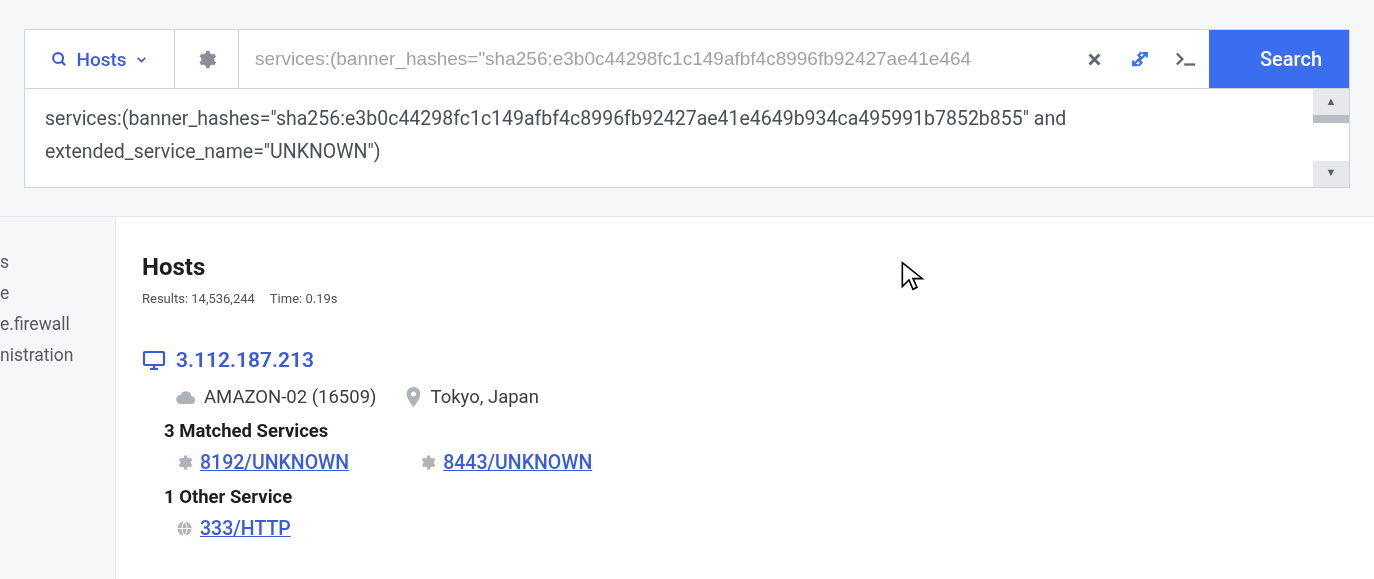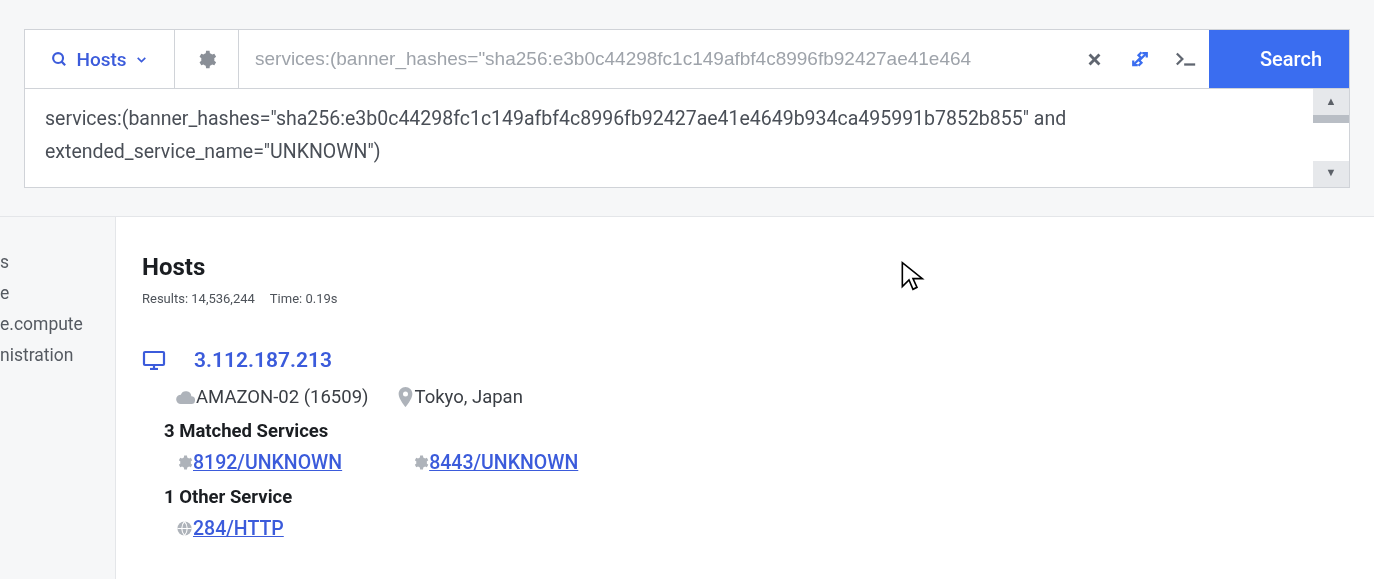--- a/index.html
+++ b/index.html
@@ -171,59 +171,59 @@
     color: #4e535a;
   }
   .meta-line .sep { display:inline-block; width:12px; }
 
   .result {
     margin-top: 42px;
   }
   .ip-line {
     display: flex;
     align-items: center;
-    gap: 28px;
+    gap: 10px;
     font-size: 21px;
     font-weight: 600;
   }
   .ip-line a { color: #3b5bdb; text-decoration: none; }
   .ip-line .hostname { color: #6c8ae4; font-weight: 500; }
   .monitor-icon { color: #3b5bdb; }
 
   .info-line {
     margin-top: 14px;
     margin-left: 34px;
     display: flex;
     align-items: center;
     gap: 30px;
     font-size: 18.5px;
     color: #3a3e44;
   }
   .info-line .asn, .info-line .loc {
-    display: flex; align-items: center; gap: 1px;
+    display: flex; align-items: center; gap: 9px;
   }
   .info-line .ico { color: #aeb3ba; }
 
   .svc-header {
     margin-top: 12px;
     margin-left: 22px;
     font-size: 18.5px;
     font-weight: 700;
     color: #1b1e22;
   }
   .svc-row {
     margin-top: 9px;
     margin-left: 34px;
     display: flex;
     gap: 70px;
     font-size: 19.5px;
     font-weight: 500;
   }
   .svc-item {
-    display: flex; align-items: center; 
+    display: flex; align-items: center; gap: 7px;
     color: #3b5bdb;
   }
   .svc-item .ico { color: #aeb3ba; }
 
   .cursor {
     position: absolute;
     top: 260px;
     left: 897px;
     width: 32px;
     height: 32px;
@@ -288,21 +288,21 @@
       <div class="scroll-arrow">▼</div>
     </div>
   </div>
 </div>
 
 <div class="content-split">
   <div class="sidebar">
     <div class="frag">s</div>
     <div class="frag">e</div>
     <div class="frag"></div>
-    <div class="frag">e.compute</div>
+    <div class="frag">e.firewall</div>
     <div class="frag">nistration</div>
   </div>
 
   <div class="main">
     <div class="hosts-title">Hosts</div>
     <div class="meta-line">
       <span>Results: 14,536,244</span><span class="sep"></span>
       <span>Time: 0.19s</span>
     </div>
 
@@ -347,21 +347,21 @@
         </a>
       </div>
 
       <div class="svc-header">1 Other Service</div>
       <div class="svc-row">
         <a href="#" class="svc-item">
           <svg class="ico" width="17" height="17" viewBox="0 0 24 24" fill="#aeb3ba">
               <circle cx="12" cy="12" r="10"></circle>
               <path d="M2 12h20M12 2a15 15 0 010 20M12 2a15 15 0 000 20" fill="none" stroke="#fff" stroke-width="1.5"></path>
             </svg>
-          <span>284/HTTP</span>
+          <span>333/HTTP</span>
         </a>
       </div>
     </div>
   </div>
 </div>
 
 <svg class="cursor" viewBox="0 0 24 24" fill="#fff" stroke="#000" stroke-width="1.2">
   <path d="M4 2 L4 20 L9 15 L12 22 L15 20.5 L12 14 L19 14 Z"></path>
 </svg>
 

